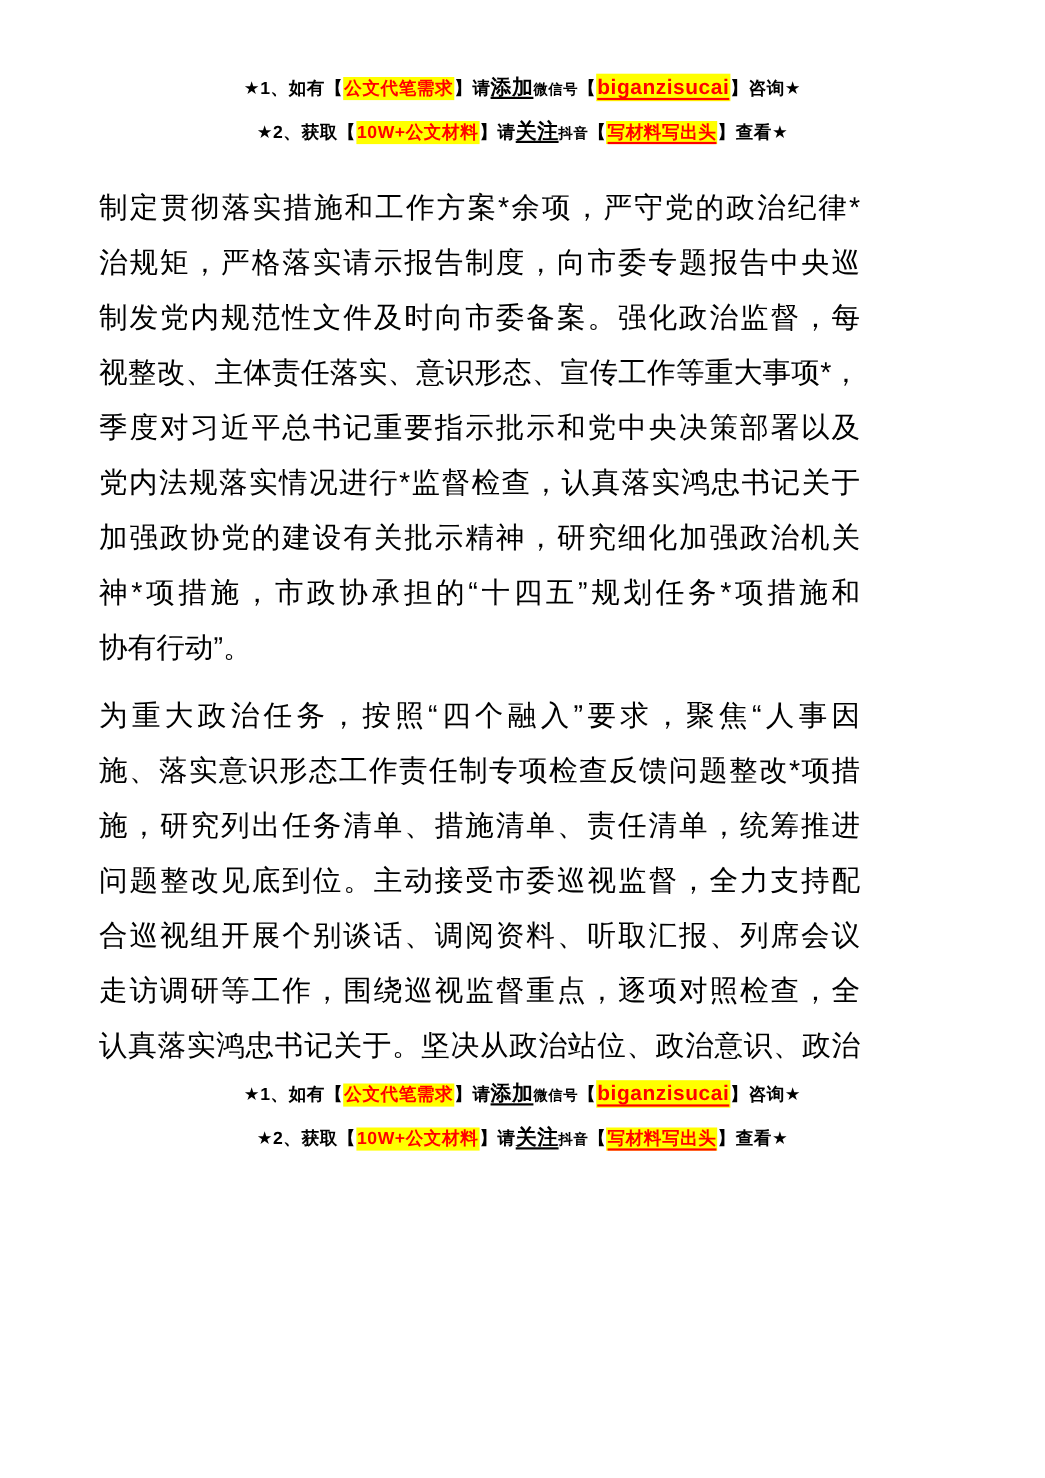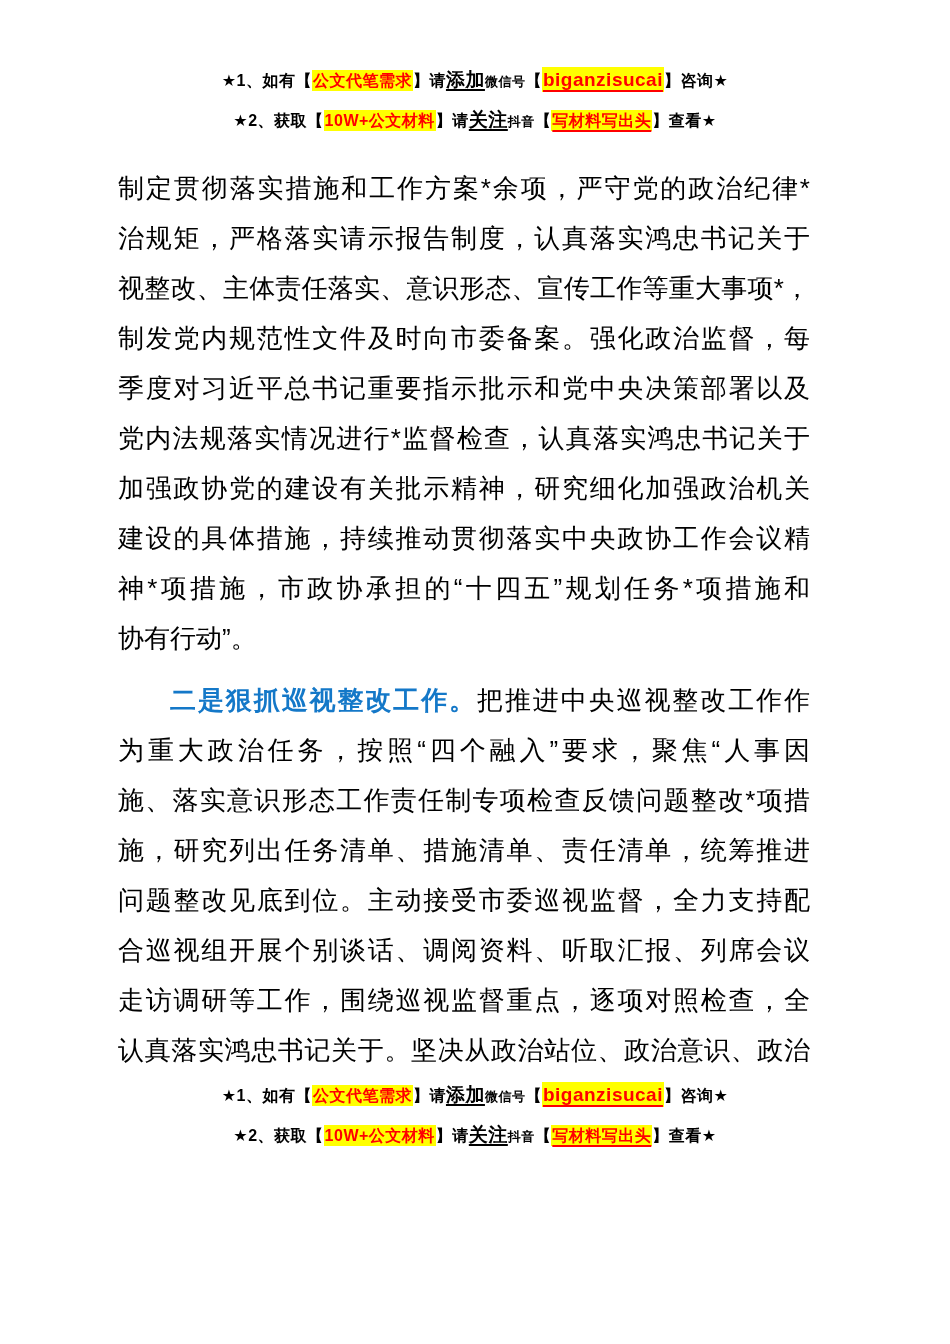--- a/index.html
+++ b/index.html
@@ -24,21 +24,21 @@
     text-align: center;
     text-align-last: center;
     font-weight: 700;
     font-size: 16px;
     color: #000000;
     letter-spacing: 0.5px;
   }
 
   
   .doc-body {
-    margin: 23px 0 0 118px;
+    margin: 23px 0 0 90px;
     width: 692px;
   }
   .para { margin: 0; }
   .para-2 { margin-top: 12px; }
   .bline {
     height: 50px;
     line-height: 50px;
     font-size: 26px;
     color: #000000;
     text-align: justify;
@@ -83,32 +83,30 @@
 <div class="page">
 
   <div class="promo promo-top">
       <div class="promo-line"><span class="seg-p">★1、如有【</span><span class="seg-hl">公文代笔需求</span><span class="seg-p">】请</span><span class="seg-bu">添加</span><span class="seg-sm">微信号</span><span class="seg-p">【</span><span class="seg-hlu seg-lat">biganzisucai</span><span class="seg-p">】咨询★</span></div>
       <div class="promo-line"><span class="seg-p">★2、获取【</span><span class="seg-hl">10W+公文材料</span><span class="seg-p">】请</span><span class="seg-bu">关注</span><span class="seg-sm">抖音</span><span class="seg-p">【</span><span class="seg-hlu">写材料写出头</span><span class="seg-p">】查看★</span></div>
     </div>
 
   <div class="doc-body">
     <div class="para para-1">
         <div class="bline"><span class="seg-n">制定贯彻落实措施和工作方案*余项，严守党的政治纪律*</span></div>
-        <div class="bline"><span class="seg-n">治规矩，严格落实请示报告制度，认真落实鸿忠书记关于</span></div>
+        <div class="bline"><span class="seg-n">治规矩，严格落实请示报告制度，向市委专题报告中央巡</span></div>
+        <div class="bline"><span class="seg-n">制发党内规范性文件及时向市委备案。强化政治监督，每</span></div>
         <div class="bline"><span class="seg-n">视整改、主体责任落实、意识形态、宣传工作等重大事项*，</span></div>
-        <div class="bline"><span class="seg-n">制发党内规范性文件及时向市委备案。强化政治监督，每</span></div>
         <div class="bline"><span class="seg-n">季度对习近平总书记重要指示批示和党中央决策部署以及</span></div>
         <div class="bline"><span class="seg-n">党内法规落实情况进行*监督检查，认真落实鸿忠书记关于</span></div>
         <div class="bline"><span class="seg-n">加强政协党的建设有关批示精神，研究细化加强政治机关</span></div>
-        <div class="bline"><span class="seg-n">建设的具体措施，持续推动贯彻落实中央政协工作会议精</span></div>
         <div class="bline"><span class="seg-n">神*项措施，市政协承担的“十四五”规划任务*项措施和</span></div>
         <div class="bline lastline"><span class="seg-n">协有行动”。</span></div>
       </div>
     <div class="para para-2">
-        <div class="bline indent"><span class="seg-blue">二是狠抓巡视整改工作。</span><span class="seg-n">把推进中央巡视整改工作作</span></div>
         <div class="bline"><span class="seg-n">为重大政治任务，按照“四个融入”要求，聚焦“人事因</span></div>
         <div class="bline"><span class="seg-n">施、落实意识形态工作责任制专项检查反馈问题整改*项措</span></div>
         <div class="bline"><span class="seg-n">施，研究列出任务清单、措施清单、责任清单，统筹推进</span></div>
         <div class="bline"><span class="seg-n">问题整改见底到位。主动接受市委巡视监督，全力支持配</span></div>
         <div class="bline"><span class="seg-n">合巡视组开展个别谈话、调阅资料、听取汇报、列席会议</span></div>
         <div class="bline"><span class="seg-n">走访调研等工作，围绕巡视监督重点，逐项对照检查，全</span></div>
         <div class="bline"><span class="seg-n">认真落实鸿忠书记关于。坚决从政治站位、政治意识、政治</span></div>
       </div>
   </div>
 

